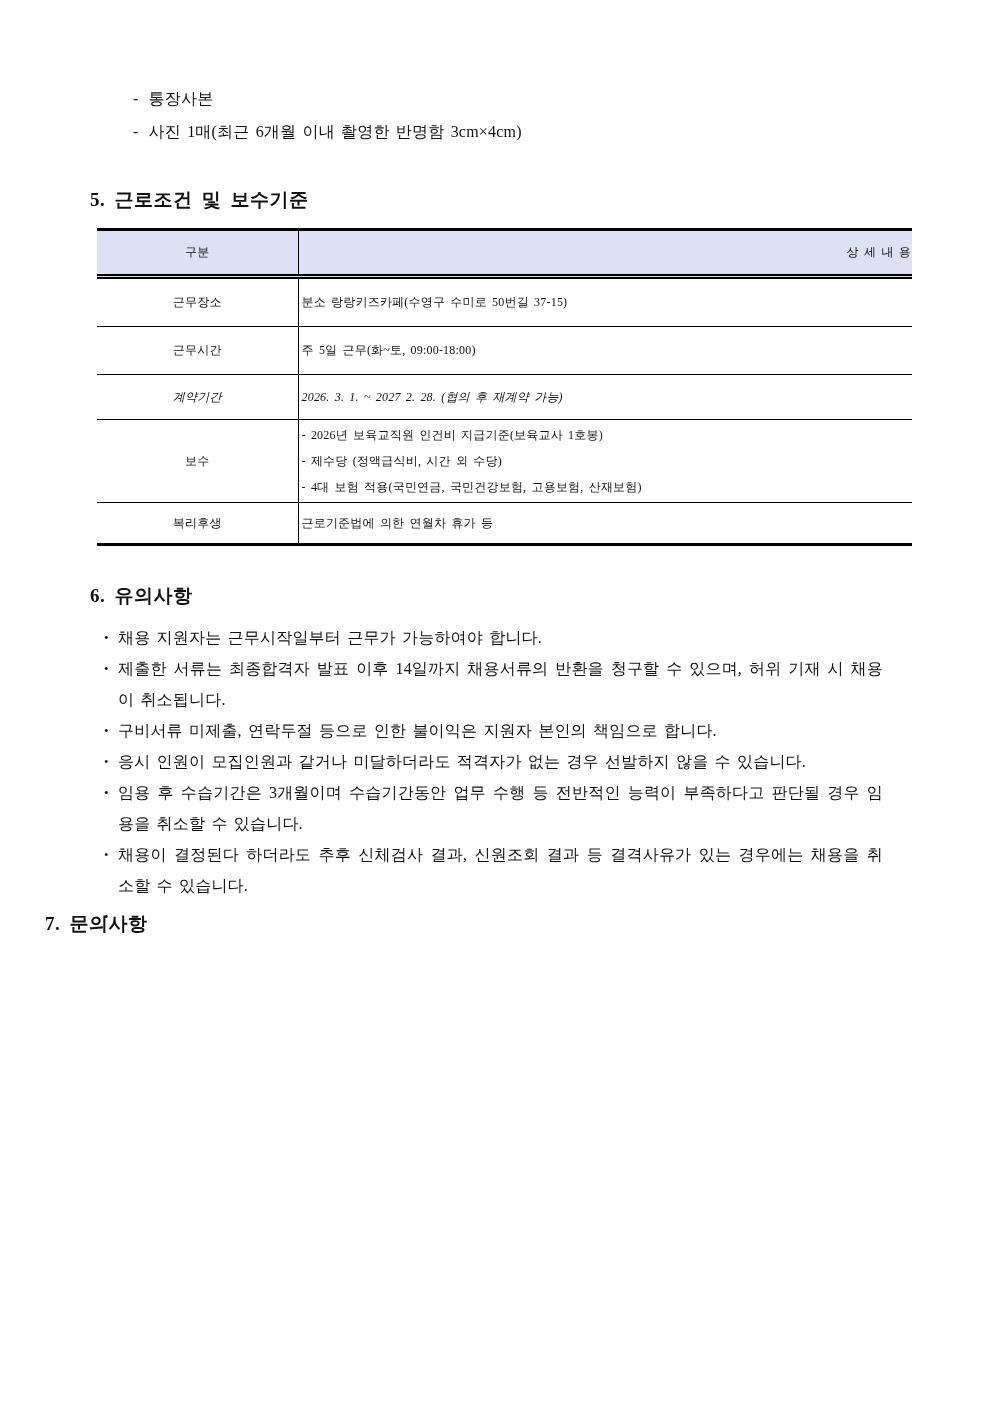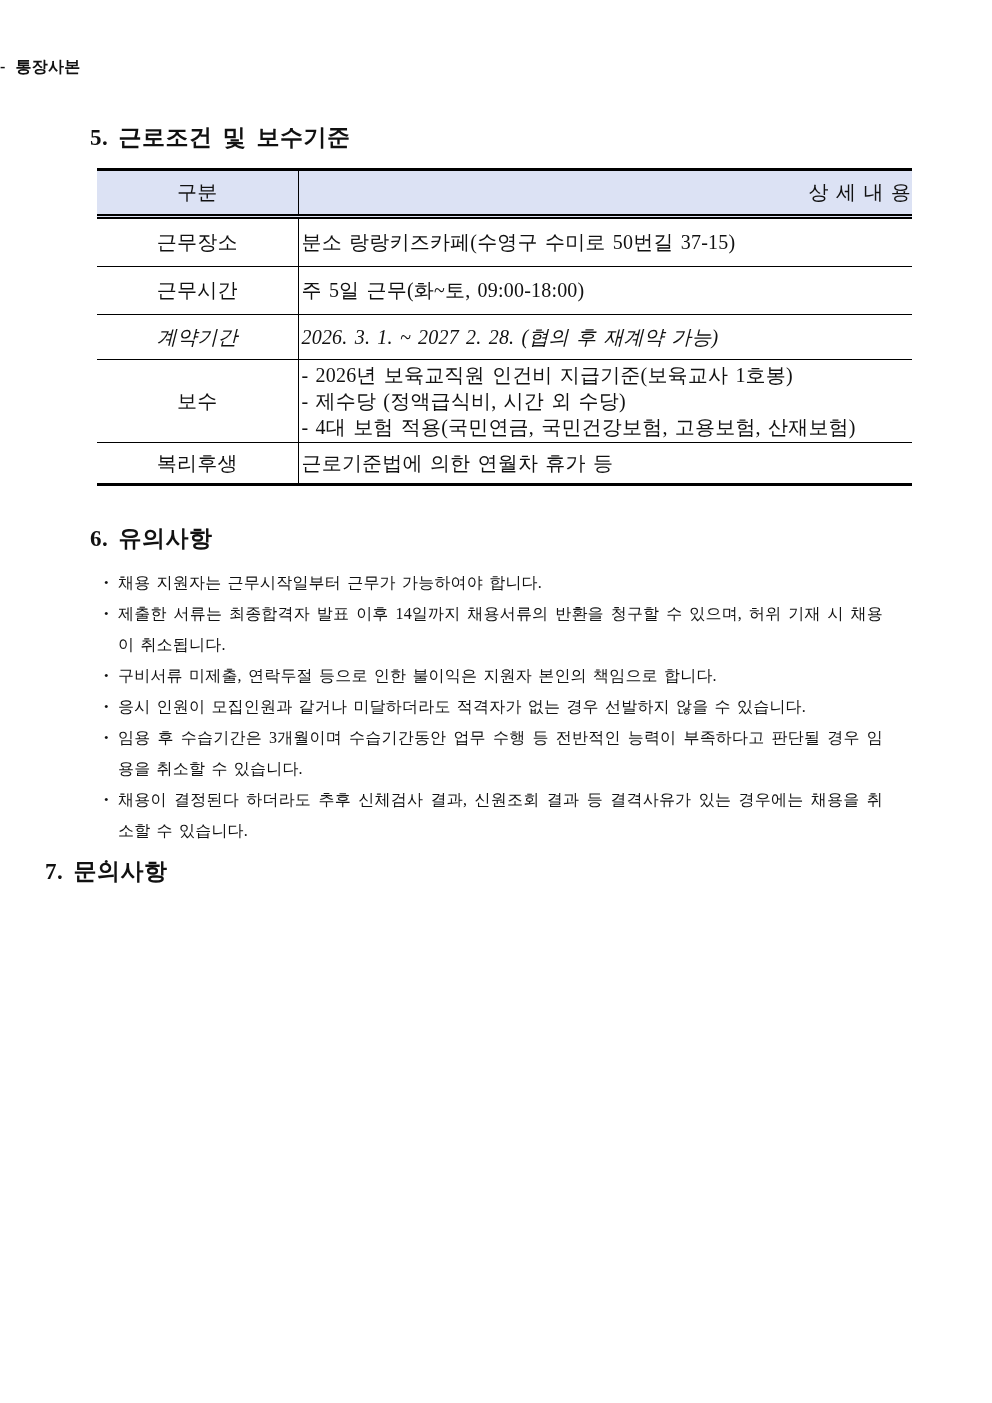--- a/index.html
+++ b/index.html
@@ -15,47 +15,47 @@
     color: #111111;
     font-family: "Liberation Serif", "DejaVu Serif", serif;
     font-size: 16px;
     letter-spacing: 0.2px;
     word-spacing: 2px;
     overflow: hidden;
   }
 
   
   .intro {
-    padding-top: 50px;
+    padding-top: 82px;
+    margin-left: 133px;
     line-height: 33px;
-    font-weight: bold;
   }
   .dash-item .marker { margin-right: 10px; }
 
   
   .sec-title {
     margin: 0 0 0 90px;
-    font-size: 23px;
+    font-size: 19px;
     font-weight: bold;
     letter-spacing: 0.5px;
     word-spacing: 4px;
   }
   .sec-title.s5 { margin-top: 39px; }
   .sec-title.s6 { margin-top: 37px; }
   .sec-title.s7 { margin-top: 10px; margin-left: 45px; }
 
   
   table.cond {
     margin: 15px 0 0 97px;
     width: 815px;
     border-collapse: collapse;
     table-layout: fixed;
     border-top: 3px solid #000;
     border-bottom: 3px solid #000;
-    font-size: 20px;
+    font-size: 12px;
   }
   table.cond col.c1 { width: 201px; }
   table.cond col.c2 { width: 614px; }
   table.cond thead th {
     height: 41px;
     background: #dce2f4;
     font-weight: normal;
     text-align: right;
     border-bottom: 5px double #000;
   }
@@ -108,20 +108,23 @@
   }
 </style>
 </head>
 <body>
 
 <div class="page">
 
   <div class="intro">
     <div class="dash-item">
       <span class="marker">-</span><span>통장사본</span>
+    </div>
+    <div class="dash-item">
+      <span class="marker">-</span><span>사진 1매(최근 6개월 이내 촬영한 반명함 3cm×4cm)</span>
     </div>
   </div>
 
   <h2 class="sec-title s5">5. 근로조건 및 보수기준</h2>
 
   <table class="cond">
     <colgroup>
         <col class="c1">
         <col class="c2">
       </colgroup>

